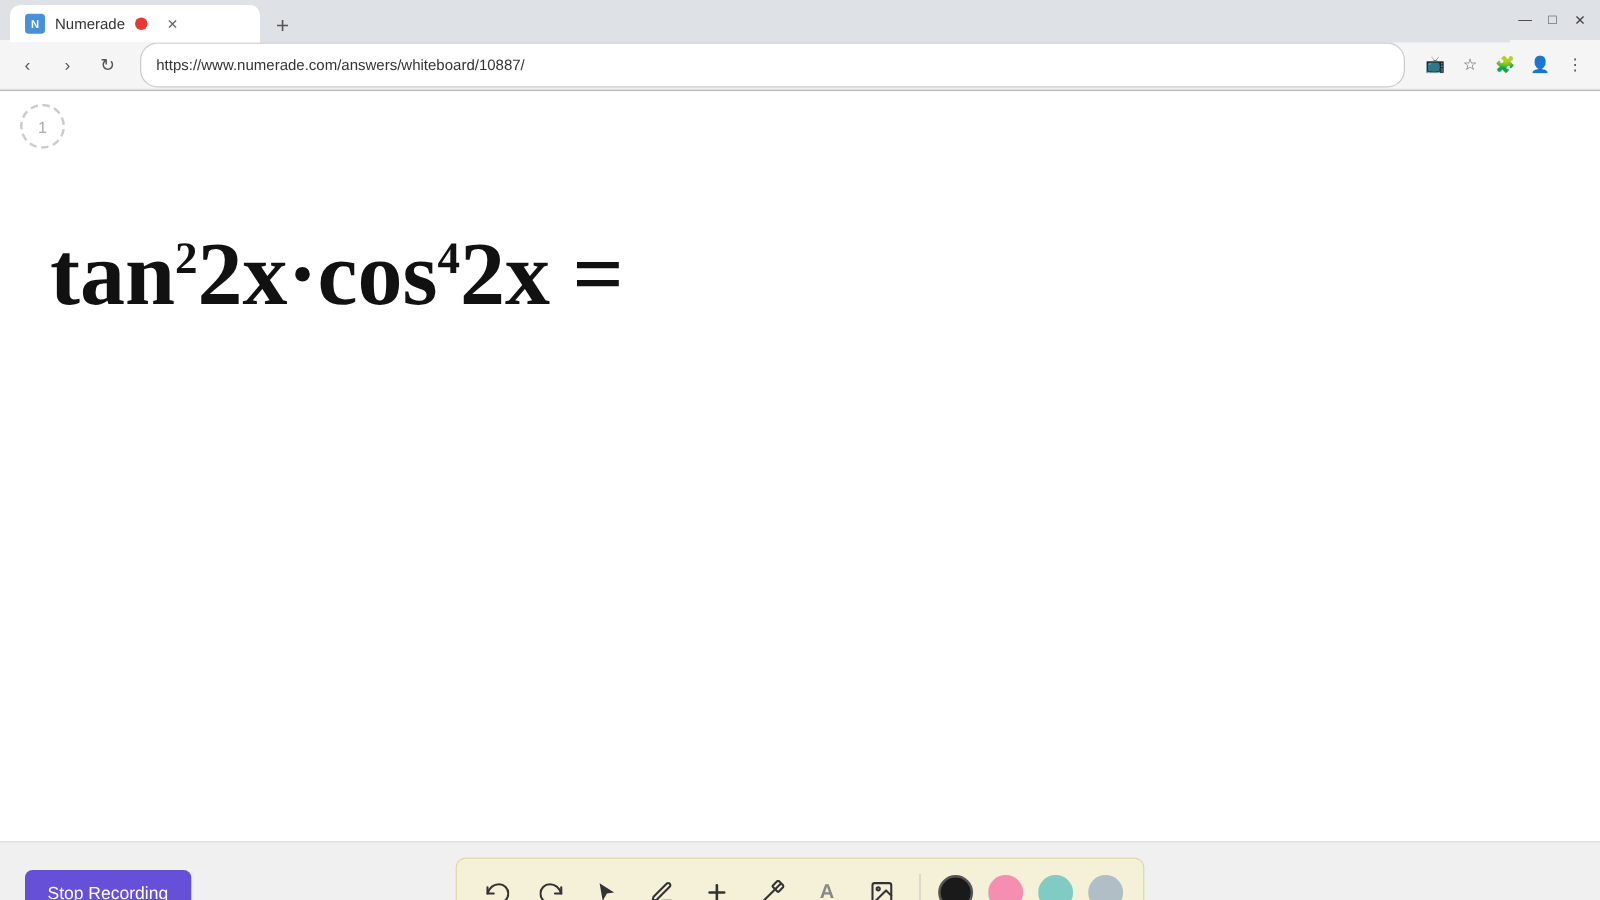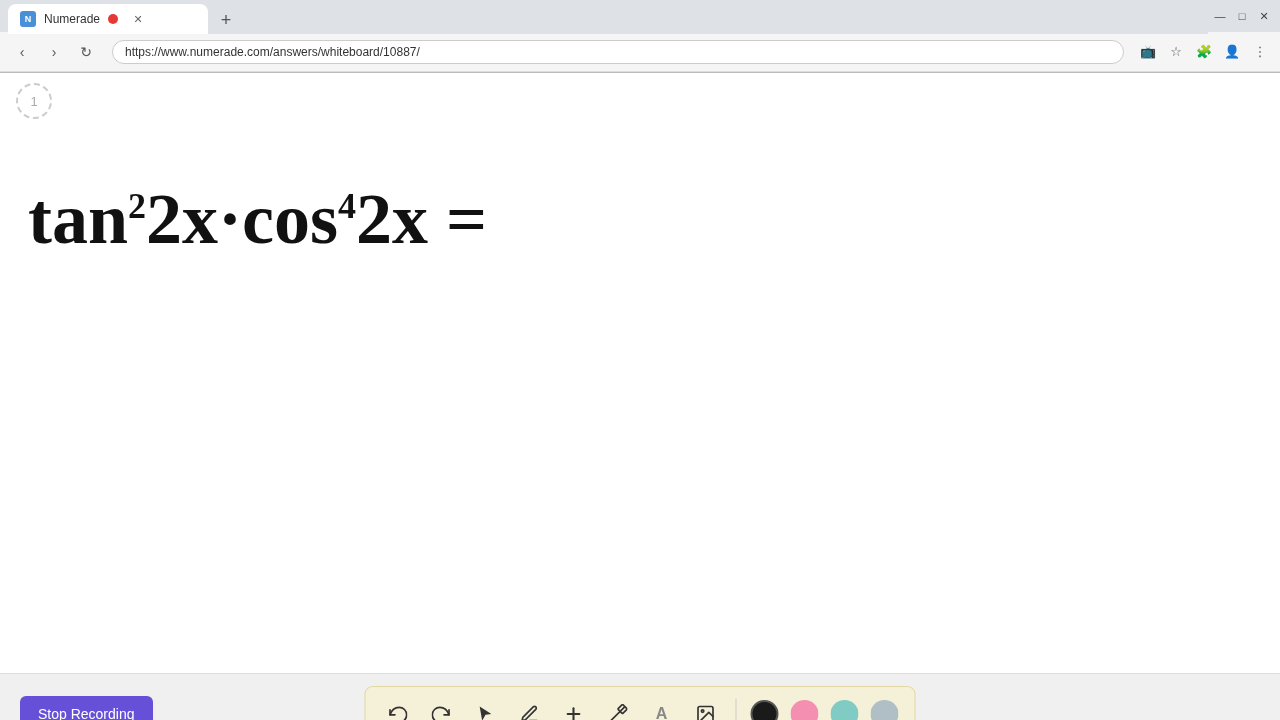--- a/index.html
+++ b/index.html
@@ -130,21 +130,21 @@
       display: flex;
       align-items: center;
       justify-content: center;
       cursor: pointer;
       color: #555;
       font-size: 14px;
     }
 
     .address-bar {
       flex: 1;
-      height: 24px;
+      height: 36px;
       background: #ffffff;
       border: 1px solid #ccc;
       border-radius: 14px;
       display: flex;
       align-items: center;
       padding: 0 12px;
       font-size: 12px;
       color: #333;
       margin: 0 8px;
     }
@@ -188,21 +188,21 @@
       align-items: center;
       justify-content: center;
       font-size: 13px;
       color: #aaa;
     }
 
     
     .math-expression {
       position: absolute;
       top: 110px;
-      left: 28px;
+      left: 40px;
       font-size: 72px;
       font-family: 'Comic Sans MS', 'Chalkboard SE', cursive;
       font-weight: bold;
       color: #111;
       white-space: nowrap;
       line-height: 1;
     }
 
     .math-expression .superscript {
       font-size: 36px;

